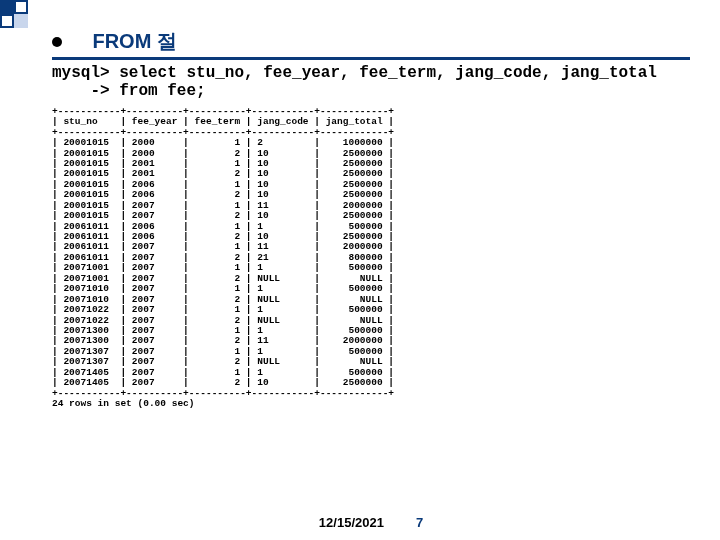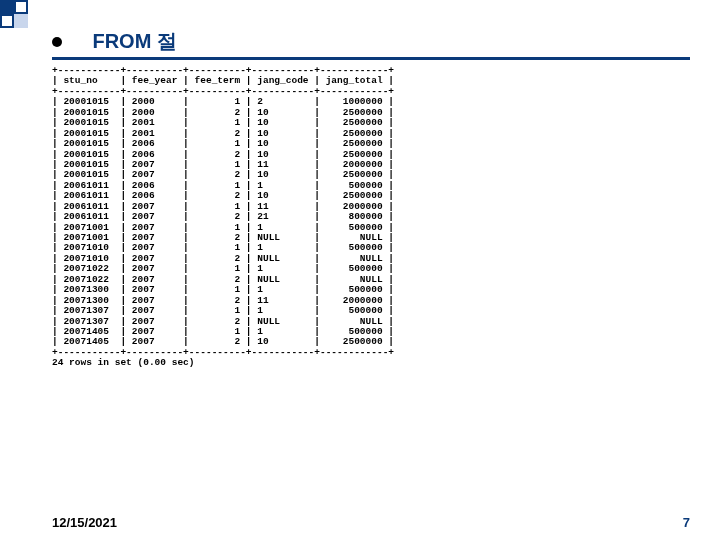--- a/index.html
+++ b/index.html
@@ -54,21 +54,21 @@
     color: #000;
     white-space: pre;
     line-height: 1.1;
     margin-top: 6px;
   }
 
   .footer {
     position: absolute;
     left: 52px; right: 30px; bottom: 10px;
     display: flex;
-    justify-content: space-between;
+    justify-content: center;
     align-items: center;
     font-size: 13px;
     gap: 32px;
   }
   .date { font-weight: bold; color: #000; }
   .center-txt { font-weight: bold; color: #0a3a7a; }
   .pg { font-weight: bold; color: #0a3a7a; }
 </style>
 </head>
 <body>
@@ -79,20 +79,22 @@
   <div class="deco-sq sq3"></div>
   <div class="deco-sq sq4"></div>
 </div>
 
 <div class="content">
   <div class="title-line">
     <span class="bullet"></span>
     <span class="title">FROM 절</span>
   </div>
 
+  <div class="sql"><span>mysql&gt; select stu_no, fee_year, fee_term, jang_code, jang_total</span>
+<span>    -&gt; from fee;</span></div>
 
   <div class="result" id="result-block">+-----------+----------+----------+-----------+------------+
 | stu_no    | fee_year | fee_term | jang_code | jang_total |
 +-----------+----------+----------+-----------+------------+
 | 20001015  | 2000     |        1 | 2         |    1000000 |
 | 20001015  | 2000     |        2 | 10        |    2500000 |
 | 20001015  | 2001     |        1 | 10        |    2500000 |
 | 20001015  | 2001     |        2 | 10        |    2500000 |
 | 20001015  | 2006     |        1 | 10        |    2500000 |
 | 20001015  | 2006     |        2 | 10        |    2500000 |

